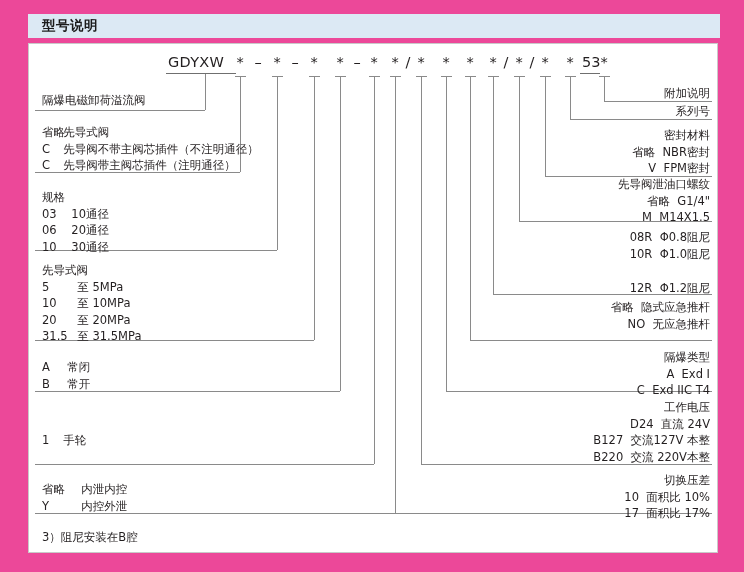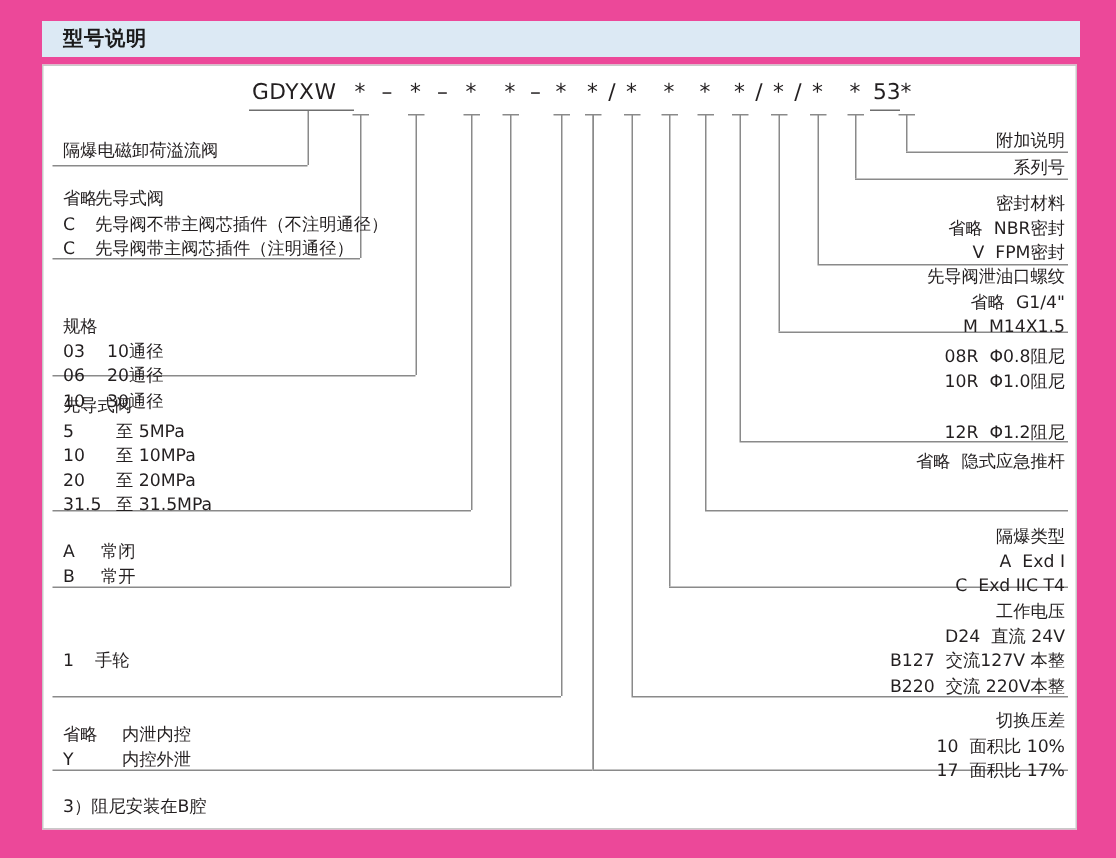--- a/index.html
+++ b/index.html
@@ -211,21 +211,21 @@
 
   <div id="left-labels">
       <div class="lbl left" style="top: 92px; left: 42px;">
         <span class="row"><span>隔爆电磁卸荷溢流阀</span></span>
       </div>
       <div class="lbl left" style="top: 124px; left: 42px;">
         <span class="row"><span class="k" style="width: 14px;">省略</span>&nbsp;&nbsp;<span>先导式阀</span></span>
         <span class="row"><span class="k" style="width: 14px;">C</span>&nbsp;&nbsp;<span>先导阀不带主阀芯插件（不注明通径）</span></span>
         <span class="row"><span class="k" style="width: 14px;">C</span>&nbsp;&nbsp;<span>先导阀带主阀芯插件（注明通径）</span></span>
       </div>
-      <div class="lbl left" style="top: 189px; left: 42px; margin-top: 20px;">
+      <div class="lbl left" style="top: 189px; left: 42px;">
         <span class="row"><span>规格</span></span>
         <span class="row"><span class="k" style="width: 22px;">03</span>&nbsp;&nbsp;<span>10通径</span></span>
         <span class="row"><span class="k" style="width: 22px;">06</span>&nbsp;&nbsp;<span>20通径</span></span>
         <span class="row"><span class="k" style="width: 22px;">10</span>&nbsp;&nbsp;<span>30通径</span></span>
       </div>
       <div class="lbl left" style="top: 262px; left: 42px;">
         <span class="row"><span>先导式阀</span></span>
         <span class="row"><span class="k" style="width: 28px;">5</span>&nbsp;&nbsp;<span>至  5MPa</span></span>
         <span class="row"><span class="k" style="width: 28px;">10</span>&nbsp;&nbsp;<span>至 10MPa</span></span>
         <span class="row"><span class="k" style="width: 28px;">20</span>&nbsp;&nbsp;<span>至 20MPa</span></span>
@@ -260,20 +260,21 @@
         <span class="row"><span class="k" style="width: 34px;">省略</span>&nbsp;&nbsp;<span>G1/4"</span></span>
         <span class="row"><span class="k" style="width: 34px;">M</span>&nbsp;&nbsp;<span>M14X1.5</span></span>
       </div>
       <div class="lbl right" style="top: 229px; right: 34px;">
         <span class="row"><span class="k" style="width: 40px;">08R</span>&nbsp;&nbsp;<span>Φ0.8阻尼</span></span>
         <span class="row"><span class="k" style="width: 40px;">10R</span>&nbsp;&nbsp;<span>Φ1.0阻尼</span></span>
         <span class="row"><span class="k" style="width: 40px; margin-top: 18px;">12R</span>&nbsp;&nbsp;<span>Φ1.2阻尼</span></span>
       </div>
       <div class="lbl right" style="top: 299px; right: 34px;">
         <span class="row"><span class="k" style="width: 34px;">省略</span>&nbsp;&nbsp;<span>隐式应急推杆</span></span>
+        <span class="row"><span class="k" style="width: 34px;">NO</span>&nbsp;&nbsp;<span>无应急推杆</span></span>
       </div>
       <div class="lbl right" style="top: 349px; right: 34px;">
         <span class="row"><span>隔爆类型</span></span>
         <span class="row"><span class="k" style="width: 24px;">A</span>&nbsp;&nbsp;<span>Exd I</span></span>
         <span class="row"><span class="k" style="width: 24px;">C</span>&nbsp;&nbsp;<span>Exd IIC T4</span></span>
       </div>
       <div class="lbl right" style="top: 399px; right: 34px;">
         <span class="row"><span>工作电压</span></span>
         <span class="row"><span class="k" style="width: 40px;">D24</span>&nbsp;&nbsp;<span>直流 24V</span></span>
         <span class="row"><span class="k" style="width: 40px;">B127</span>&nbsp;&nbsp;<span>交流127V 本整</span></span>

